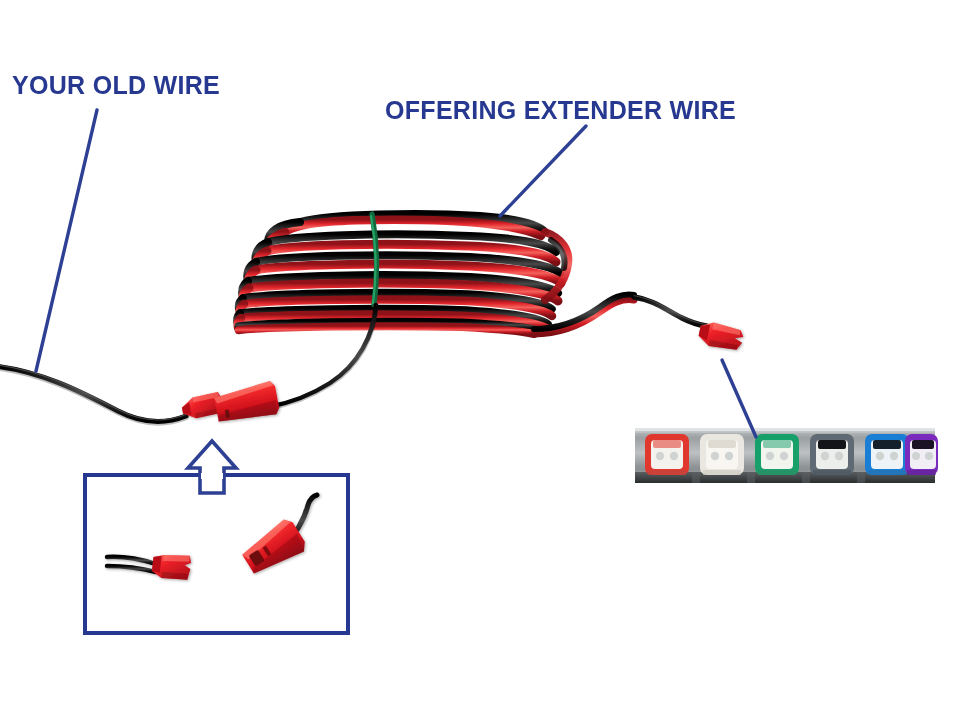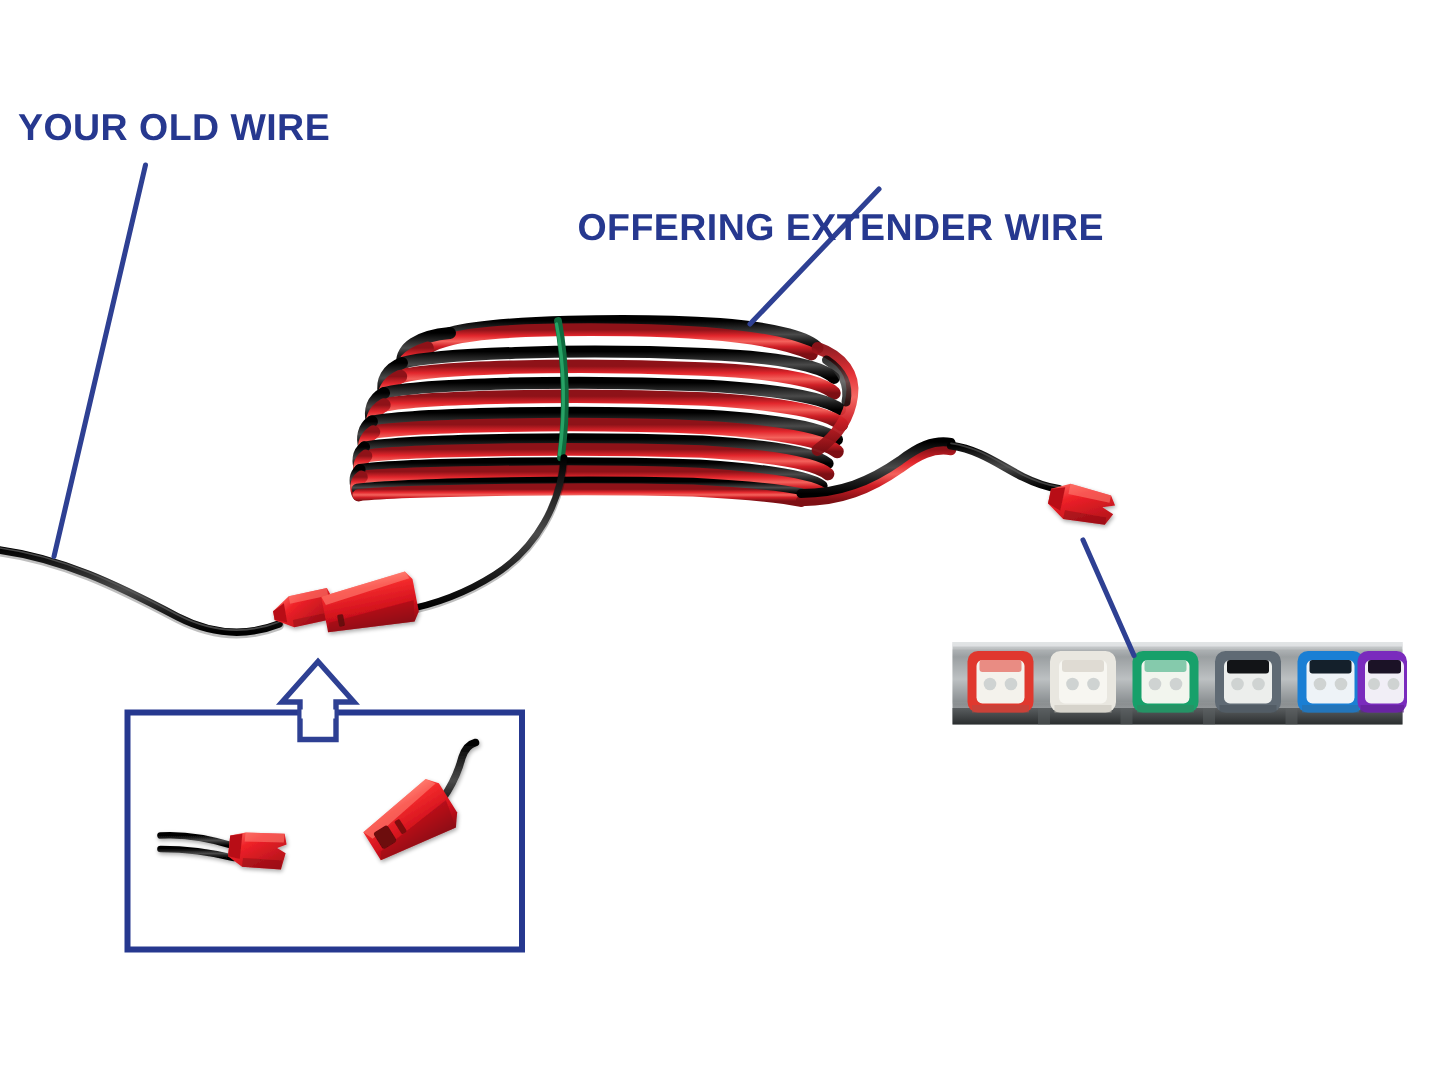--- a/index.html
+++ b/index.html
@@ -20,21 +20,21 @@
     position: absolute;
     color: #26388f;
     font-family: "Liberation Sans", sans-serif;
     font-weight: 700;
     font-size: 25px;
     letter-spacing: 0.3px;
     white-space: nowrap;
     user-select: none;
   }
   #label-old-wire  { left: 12px;  top: 71px; }
-  #label-extender  { left: 385px; top: 96px; margin-top: 42px; }
+  #label-extender  { left: 385px; top: 96px; }
 
   svg.layer {
     position: absolute;
     left: 0;
     top: 0;
     width: 960px;
     height: 717px;
   }
   #svg-art { pointer-events: none; }
 </style>

